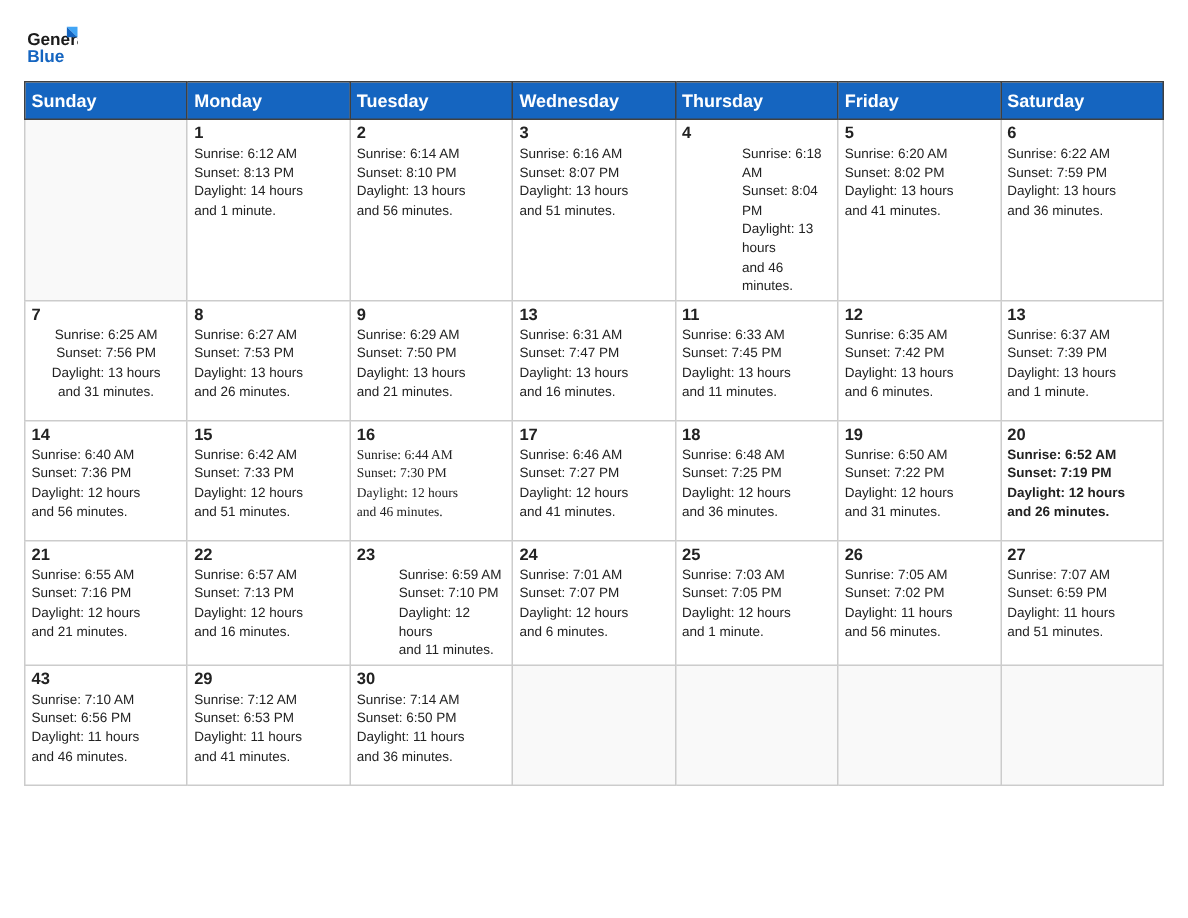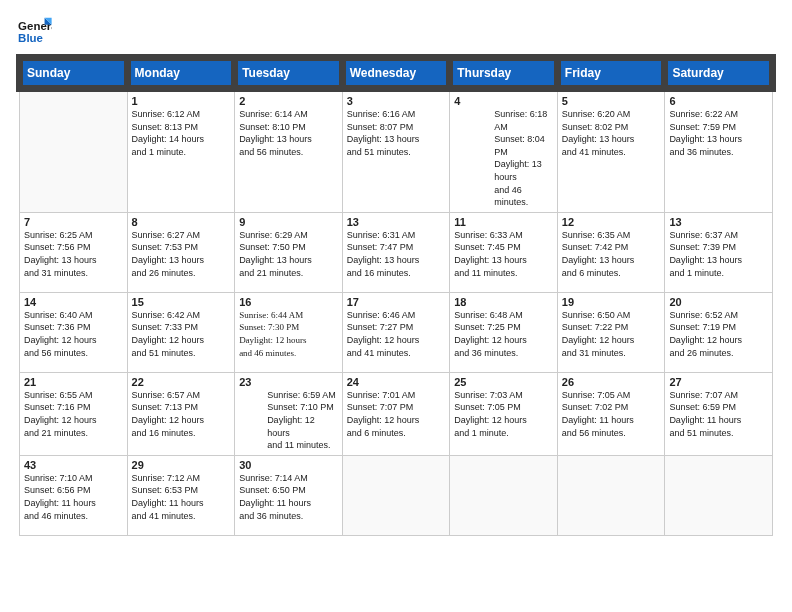--- a/index.html
+++ b/index.html
@@ -48,21 +48,21 @@
       border-collapse: collapse;
       table-layout: fixed;
     }
     thead tr th {
       background-color: #1565c0;
       color: #fff;
       font-size: 12px;
       font-weight: bold;
       padding: 5px 4px;
       text-align: left;
-      border: 7px solid #404040;
+      border: 1px solid #404040;
     }
     tbody tr td {
       border: 1px solid #ccc;
       vertical-align: top;
       padding: 3px 4px;
       font-size: 9.5px;
       color: #222;
       height: 80px;
     }
     tbody tr td.empty {
@@ -153,21 +153,21 @@
             <span class="day-num">6</span>
             <div class="day-info" style="white-space: pre-line;">Sunrise: 6:22 AM
 Sunset: 7:59 PM
 Daylight: 13 hours
 and 36 minutes.</div>
           </td>
         </tr>
         <tr>
           <td>
             <span class="day-num">7</span>
-            <div class="day-info" style="white-space: pre-line;">Sunrise: 6:25 AM
+            <div class="day-info" style="white-space: pre-line; text-align: center;">Sunrise: 6:25 AM
 Sunset: 7:56 PM
 Daylight: 13 hours
 and 31 minutes.</div>
           </td>
           <td>
             <span class="day-num">8</span>
             <div class="day-info" style="white-space: pre-line;">Sunrise: 6:27 AM
 Sunset: 7:53 PM
 Daylight: 13 hours
 and 26 minutes.</div>
@@ -246,21 +246,21 @@
           </td>
           <td>
             <span class="day-num">19</span>
             <div class="day-info" style="white-space: pre-line;">Sunrise: 6:50 AM
 Sunset: 7:22 PM
 Daylight: 12 hours
 and 31 minutes.</div>
           </td>
           <td>
             <span class="day-num">20</span>
-            <div class="day-info" style="white-space: pre-line;">Sunrise: 6:52 AM
+            <div class="day-info" style="white-space: pre-line; font-weight: bold;">Sunrise: 6:52 AM
 Sunset: 7:19 PM
 Daylight: 12 hours
 and 26 minutes.</div>
           </td>
         </tr>
         <tr>
           <td>
             <span class="day-num">21</span>
             <div class="day-info" style="white-space: pre-line;">Sunrise: 6:55 AM
 Sunset: 7:16 PM

